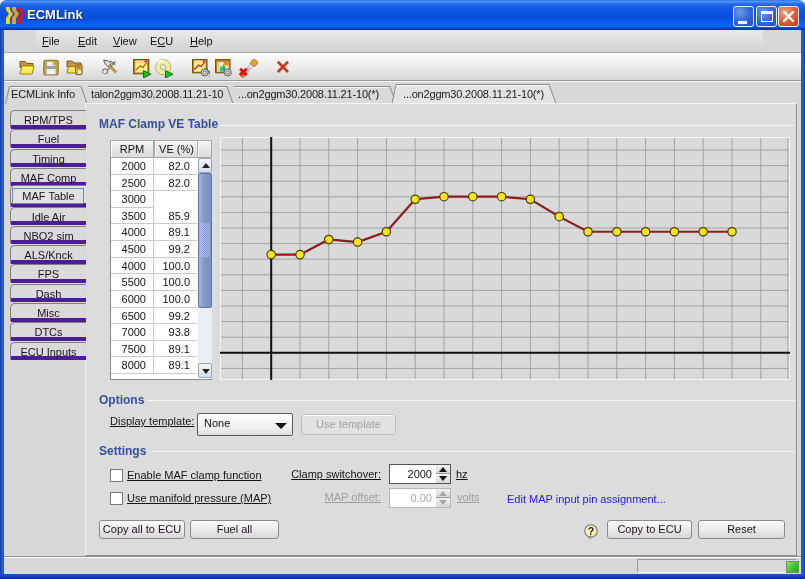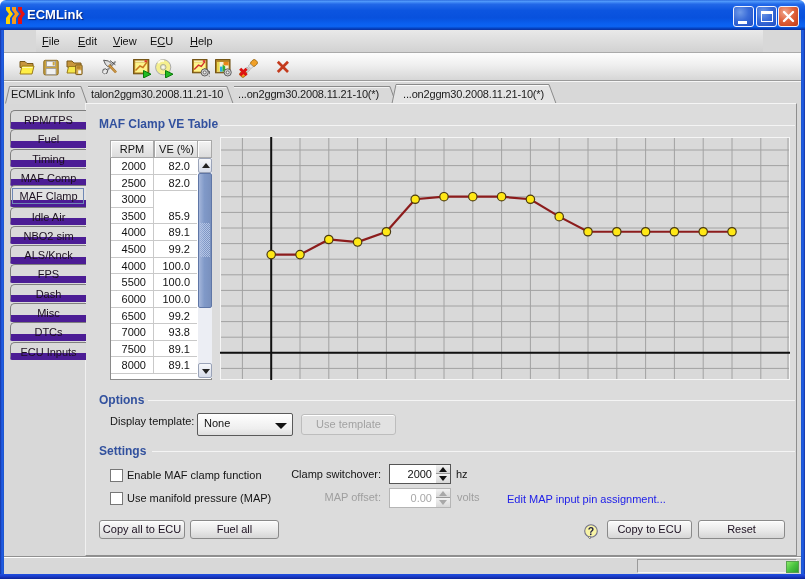--- a/index.html
+++ b/index.html
@@ -30,21 +30,21 @@
 
 #tabsvg { left:4px; top:83px; width:797px; height:21px; }
 .tabtxt { position:absolute; font-size:11px; color:#1a1a1a; top:88px; white-space:pre; letter-spacing:-0.18px; }
 
 
 #content { left:85px; top:103px; width:712px; height:453px; background:#dcdcdc;
   border-top:1px solid #f5f5f5; border-left:1px solid #f0f0f0; border-right:1px solid #8e8e8e; border-bottom:1px solid #8e8e8e; }
 
 
 .stab { position:absolute; left:10px; width:76px; background:#dadada;
-  border-top:1px solid #7f7f7f; border-left:1px solid #7f7f7f; border-bottom:7px solid #4c1d95; border-radius:5px 0 0 2px;
+  border-top:1px solid #7f7f7f; border-left:1px solid #7f7f7f; border-bottom:4px solid #4c1d95; border-radius:5px 0 0 2px;
   font-size:11px; color:#1c1020; text-align:center; line-height:18px; }
 .stab.sel { background:#e2e2e2; z-index:3; }
 #selrect { left:12px; width:72px; height:16px; border:1px solid #6f88b5; z-index:4; }
 
 
 .gtitle { position:absolute; font-size:12px; font-weight:bold; color:#32519e; }
 .gline { position:absolute; height:1px; background:#8f8f8f; border-bottom:1px solid #f4f4f4; }
 
 
 #tbl { left:110px; top:140px; width:102px; height:240px; border:1px solid #8a8a8a; background:#fff; }
@@ -52,21 +52,21 @@
 .td { position:absolute; height:17px; font-size:11px; color:#111; text-align:right; line-height:16px; background:#fff; border-bottom:1px solid #c9c9c9; }
 .td.c1 { border-right:1px solid #c9c9c9; }
 
 
 #sbar { left:198px; top:158px; width:14px; height:220px; background:#eceef4; }
 .sbtn { position:absolute; left:198px; width:14px; height:15px; background:linear-gradient(180deg,#f6f7fa,#d6dcea); border:1px solid #9aa3b8; border-radius:2px; }
 #sthumb { left:198px; top:173px; width:14px; height:135px; background:linear-gradient(90deg,#a4b6da,#8099c8 45%,#7990bd); border:1px solid #5f76a6; border-radius:2px; }
 .arr { position:absolute; left:3px; width:0; height:0; border-left:4px solid transparent; border-right:4px solid transparent; }
 
 
-.lbl { position:absolute; font-size:11px; color:#151515; }
+.lbl { position:absolute; font-size:11px; color:#151515;text-decoration:underline; }
 .lbl.dis { color:#9f9f9f; }
 #combo { left:197px; top:413px; width:96px; height:23px; background:linear-gradient(180deg,#ffffff,#eeeeee 70%,#dfdfdf); border:1px solid #5a5a5a; border-radius:2px; font-size:11px; color:#111; line-height:19px; padding-left:6px; }
 #combo .car { position:absolute; right:5px; top:9px; width:0; height:0; border-left:6px solid transparent; border-right:6px solid transparent; border-top:6px solid #111; }
 .btn { position:absolute; background:linear-gradient(180deg,#fbfbfb,#e9e9e9 55%,#d6d6d6); border:1px solid #8a8a8a; border-radius:3px; box-shadow:inset 0 1px 0 #ffffff; font-size:11px; color:#1c1020; text-align:center; }
 .btn.dis { background:#e2e2e2; border:1px solid #bdbdbd; color:#a2a2a2; }
 .cb { position:absolute; left:110px; width:13px; height:13px; background:#fff; border:1px solid #777; }
 .spin { position:absolute; left:389px; width:62px; height:20px; border:1px solid #555; background:#fff; }
 .spin.dis { border:1px solid #b5b5b5; }
 .spin .val { position:absolute; left:0; top:0; width:46px; height:18px; font-size:11px; text-align:right; padding-right:4px; line-height:18px; color:#111; }
 .spin.dis .val { color:#a8a8a8; }
@@ -216,21 +216,21 @@
   <span class="tabtxt" style="left:91px">talon2ggm30.2008.11.21-10</span>
   <span class="tabtxt" style="left:238px">...on2ggm30.2008.11.21-10(*)</span>
   <span class="tabtxt" style="left:403px">...on2ggm30.2008.11.21-10(*)</span>
 
   <div class="abs" id="content"></div>
   <div id="sidebar">
       <div class="stab" style="top:110px;height:18.6px">RPM/TPS</div>
       <div class="stab" style="top:129.3px;height:18.6px">Fuel</div>
       <div class="stab" style="top:148.6px;height:18.6px">Timing</div>
       <div class="stab" style="top:167.9px;height:18.6px">MAF Comp</div>
-      <div class="stab sel" style="top:185.39999999999998px;height:21.6px;line-height:21px">MAF Clamp</div>
+      <div class="stab sel" style="top:185.39999999999998px;height:21.6px;line-height:21px">MAF Table</div>
       <div class="abs" id="selrect" style="top:187.7px"></div>
       <div class="stab" style="top:206.5px;height:18.6px">Idle Air</div>
       <div class="stab" style="top:225.8px;height:18.6px">NBO2 sim</div>
       <div class="stab" style="top:245.1px;height:18.6px">ALS/Knck</div>
       <div class="stab" style="top:264.4px;height:18.6px">FPS</div>
       <div class="stab" style="top:283.70000000000005px;height:18.6px">Dash</div>
       <div class="stab" style="top:303px;height:18.6px">Misc</div>
       <div class="stab" style="top:322.3px;height:18.6px">DTCs</div>
       <div class="stab" style="top:341.6px;height:18.6px">ECU Inputs</div>
     </div>

